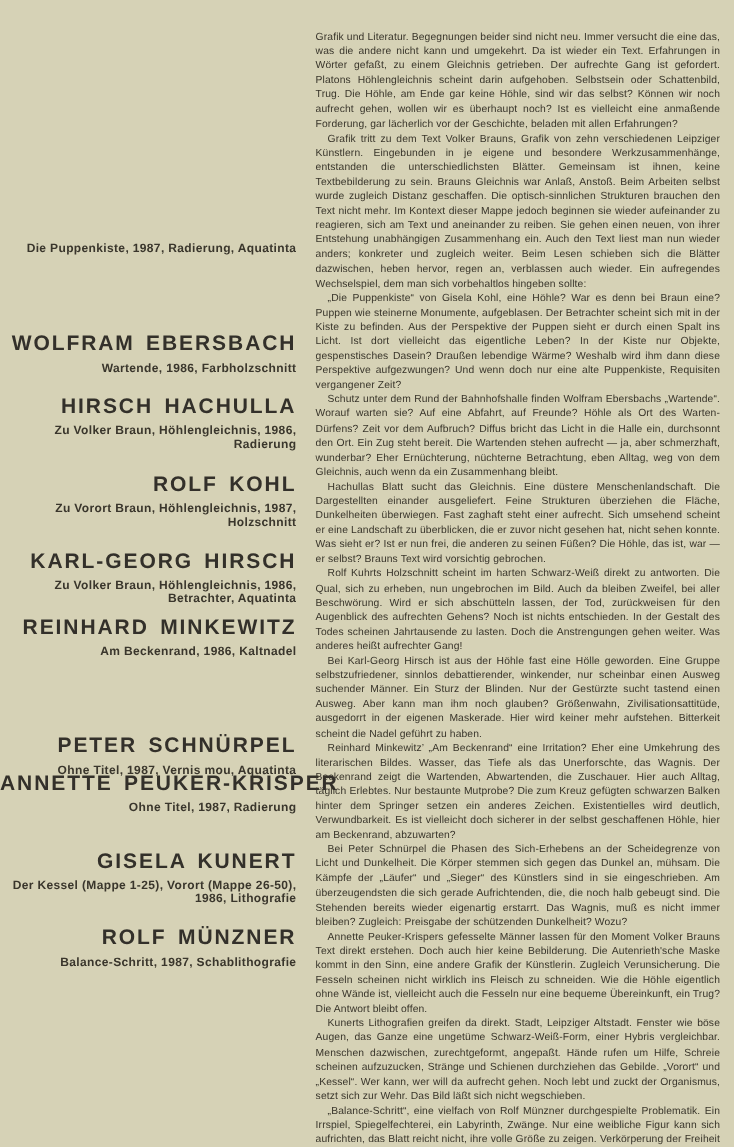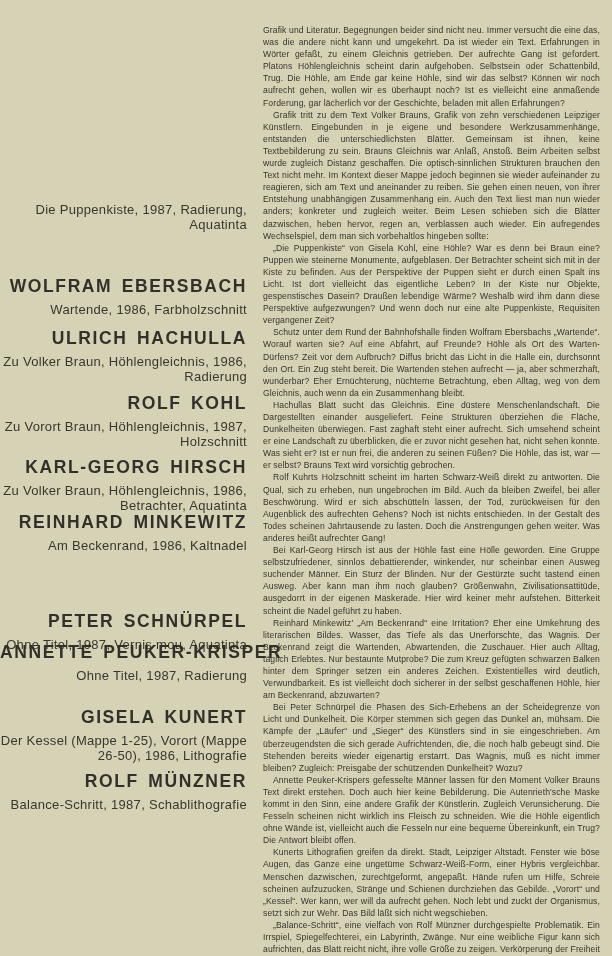--- a/index.html
+++ b/index.html
@@ -20,22 +20,22 @@
   .artist-name {
     font-size:17.5px;
     font-weight:bold;
     letter-spacing:1.6px;
     word-spacing:3px;
     color:#33302a;
     white-space:nowrap;
   }
   .artist-work {
     margin-top:5px;
-    font-size:13px;
-    font-weight:normal;
+    font-size:10px;
+    font-weight:bold;
     letter-spacing:0.3px;
     color:#3a362c;
   }
   
   .essay {
     position:absolute;
     left:263px; top:24px; width:337px;
   }
   .essay p {
     margin:0;
@@ -53,21 +53,21 @@
 <div class="page">
 
   <div class="artist" style="top:197px">
     <div class="artist-work">Die Puppenkiste, 1987, Radierung, Aquatinta</div>
   </div>
   <div class="artist" style="top:276px">
     <div class="artist-name">WOLFRAM EBERSBACH</div>
     <div class="artist-work">Wartende, 1986, Farbholzschnitt</div>
   </div>
   <div class="artist" style="top:328px">
-    <div class="artist-name">ULRICH HACHULLA</div>
+    <div class="artist-name">HIRSCH HACHULLA</div>
     <div class="artist-work">Zu Volker Braun, Höhlengleichnis, 1986, Radierung</div>
   </div>
   <div class="artist" style="top:393px">
     <div class="artist-name">ROLF KOHL</div>
     <div class="artist-work">Zu Vorort Braun, Höhlengleichnis, 1987, Holzschnitt</div>
   </div>
   <div class="artist" style="top:457px">
     <div class="artist-name">KARL-GEORG HIRSCH</div>
     <div class="artist-work">Zu Volker Braun, Höhlengleichnis, 1986, Betrachter, Aquatinta</div>
   </div>

